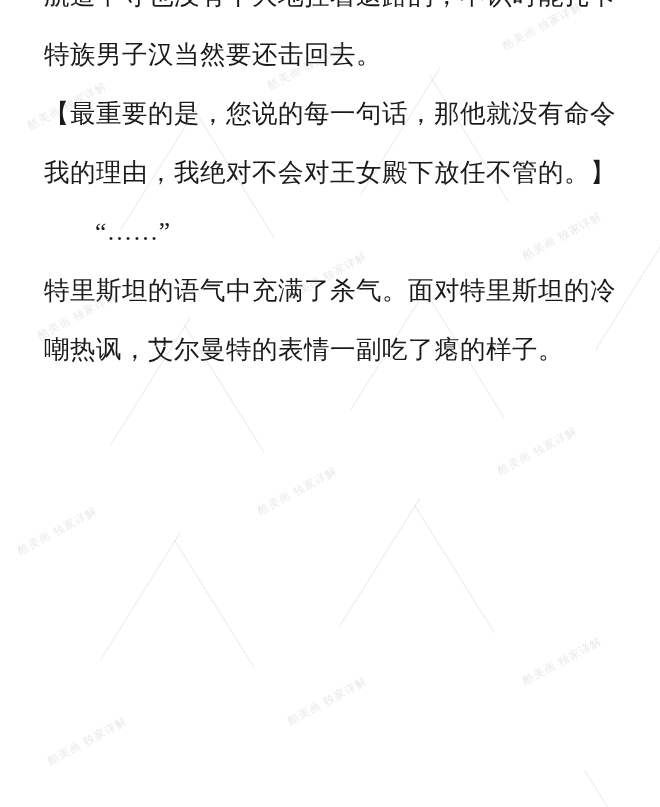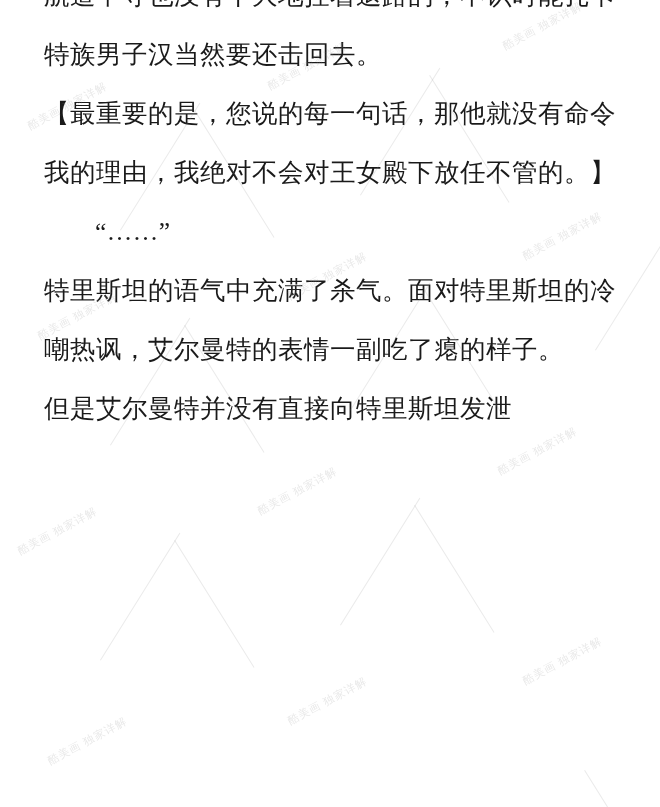--- a/index.html
+++ b/index.html
@@ -64,21 +64,20 @@
   }
 </style>
 </head>
 <body>
 
 <div class="page">
   <p class="para first">航道中寻也没有丨大地挂着退路的；不识时能扎卡特族男子汉当然要还击回去。</p>
   <p class="para">【最重要的是，您说的每一句话，那他就没有命令我的理由，我绝对不会对王女殿下放任不管的。】</p>
   <p class="para indent">“……”</p>
   <p class="para">特里斯坦的语气中充满了杀气。面对特里斯坦的冷嘲热讽，艾尔曼特的表情一副吃了瘪的样子。</p>
-  <p class="para">但是艾尔曼特并没有直接向特里斯坦发泄</p>
 </div>
 
 <div class="watermark-layer">
   <span class="wm" style="left:25px; top:120px;">酷美画 独家详解</span>
   <span class="wm" style="left:265px; top:80px;">酷美画 独家详解</span>
   <span class="wm" style="left:500px; top:40px;">酷美画 独家详解</span>
   <span class="wm" style="left:35px; top:330px;">酷美画 独家详解</span>
   <span class="wm" style="left:285px; top:290px;">酷美画 独家详解</span>
   <span class="wm" style="left:520px; top:250px;">酷美画 独家详解</span>
   <span class="wm" style="left:15px; top:545px;">酷美画 独家详解</span>

